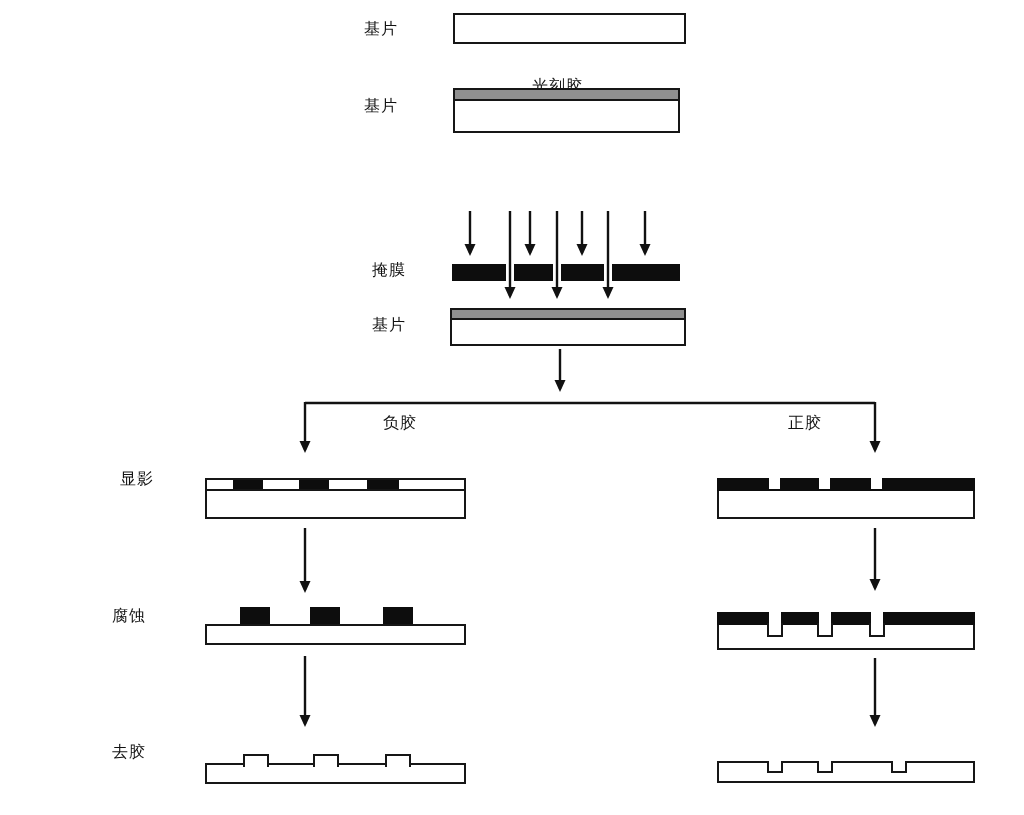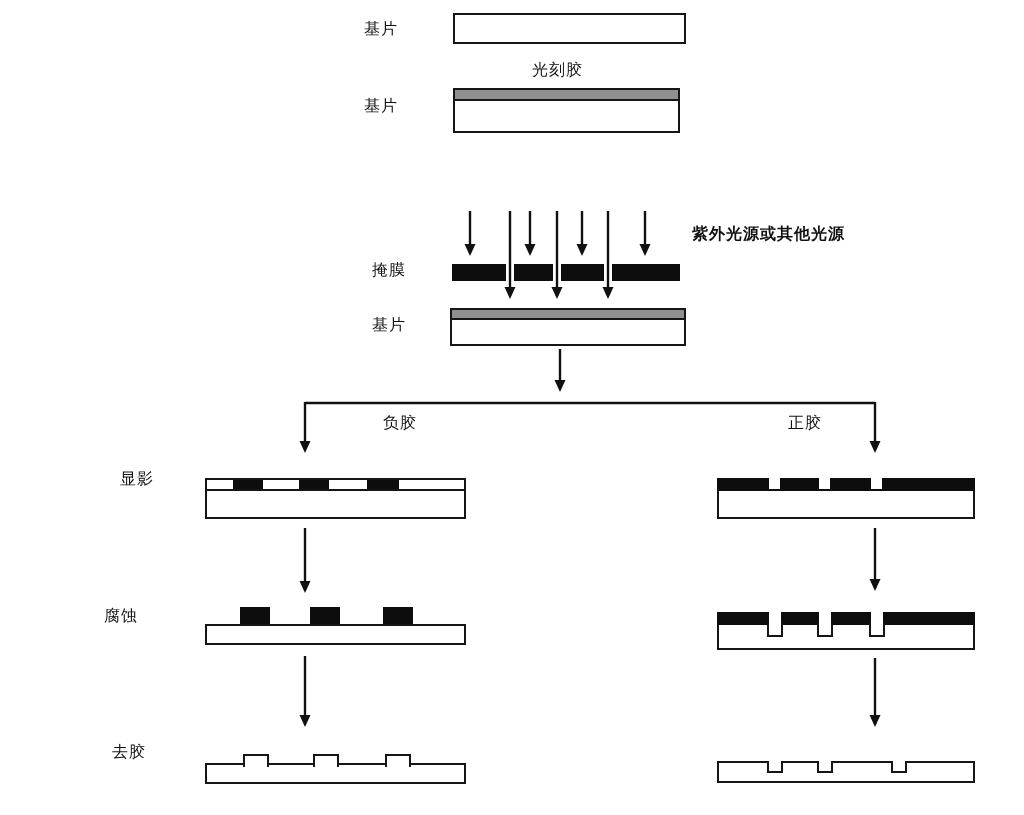--- a/index.html
+++ b/index.html
@@ -89,28 +89,27 @@
     <line class="arrow" x1="305" y1="528" x2="305" y2="590"></line>
     <line class="arrow" x1="875" y1="528" x2="875" y2="588"></line>
 
     <line class="arrow" x1="305" y1="656" x2="305" y2="724"></line>
     <line class="arrow" x1="875" y1="658" x2="875" y2="724"></line>
   </svg>
 
   <div class="lbl" style="left:364px;top:19px">基片</div>
   <div class="rect" style="left:453px;top:13px;width:233px;height:31px"></div>
 
-  <div class="lbl" style="left:532px;top:60px">光刻胶</div>
+  <div class="lbl" style="left:532px;top:76px">光刻胶</div>
   <div class="lbl" style="left:364px;top:96px">基片</div>
   <div class="wafer" style="left:453px;top:88px;width:227px">
     <div class="band gray" style="height:13px"></div>
     <div class="wbody" style="height:32px"></div>
   </div>
 
-  <div class="lbl bold" style="left:692px;top:224px">紫外光源或其他光源</div>
   <div class="lbl" style="left:372px;top:260px">掩膜</div>
   <div class="maskbar" style="left:452px;top:264px;width:228px;height:17px">
     <div class="seg" style="left:0;width:54px"></div>
     <div class="seg" style="left:62px;width:39px"></div>
     <div class="seg" style="left:109px;width:43px"></div>
     <div class="seg" style="left:160px;width:68px"></div>
   </div>
   <div class="lbl" style="left:372px;top:315px">基片</div>
   <div class="wafer" style="left:450px;top:308px;width:236px">
     <div class="band gray" style="height:12px"></div>
@@ -131,21 +130,21 @@
   </div>
   <div class="wafer" style="left:717px;top:478px;width:258px">
     <div class="band black" style="height:13px">
       <div class="gap" style="left:50px;width:11px"></div>
       <div class="gap" style="left:100px;width:11px"></div>
       <div class="gap" style="left:152px;width:11px"></div>
     </div>
     <div class="wbody" style="height:28px"></div>
   </div>
 
-  <div class="lbl" style="left:104px;top:606px">腐蚀</div>
+  <div class="lbl" style="left:112px;top:606px">腐蚀</div>
   <div class="rect" style="left:205px;top:624px;width:261px;height:21px">
     <div class="bump-black" style="left:33px;width:30px"></div>
     <div class="bump-black" style="left:103px;width:30px"></div>
     <div class="bump-black" style="left:176px;width:30px"></div>
   </div>
   <div class="wafer" style="left:717px;top:612px;width:258px">
     <div class="band black" style="height:13px">
       <div class="gap" style="left:50px;width:12px"></div>
       <div class="gap" style="left:100px;width:12px"></div>
       <div class="gap" style="left:152px;width:12px"></div>

